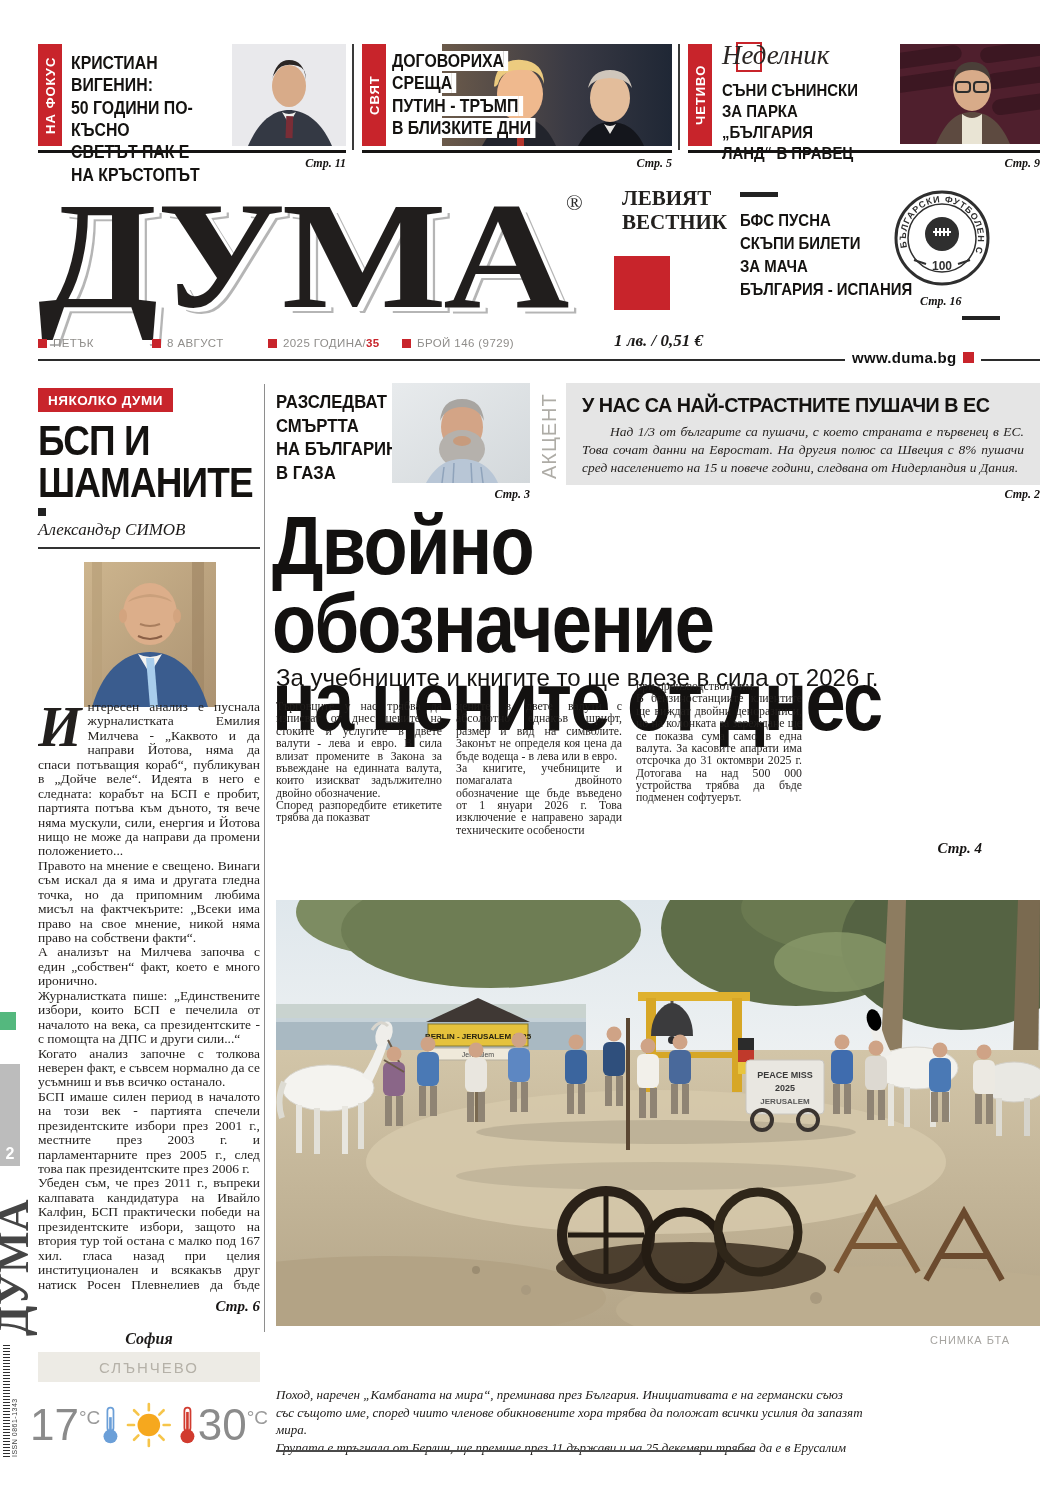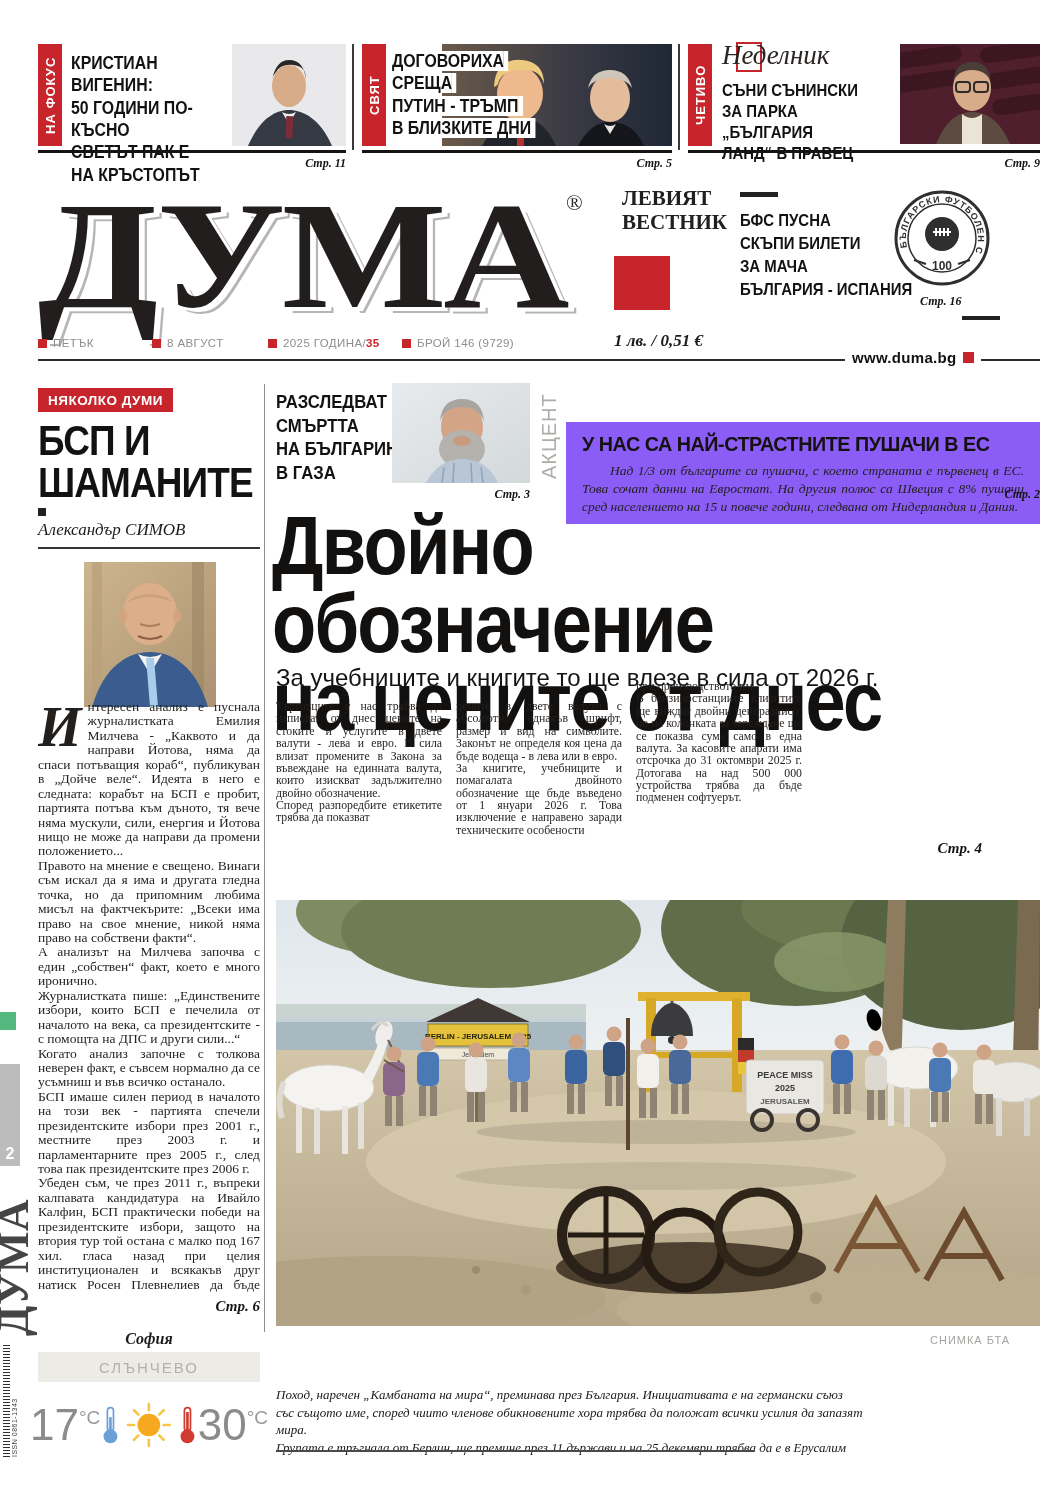--- a/index.html
+++ b/index.html
@@ -27,21 +27,21 @@
   .dropcap{float:left;font:italic bold 56px/0.78 "Liberation Serif",serif;margin:6px 6px 0 0;color:#221f1d;}
   .dl-item{position:absolute;top:337px;font-size:11.5px;color:#8f8d8a;letter-spacing:.4px;white-space:nowrap;}
   .dl-item .sq{display:inline-block;width:9px;height:9px;background:var(--red);margin-right:6px;vertical-align:-1px;}
   .masthead-logo{font-family:"Liberation Serif",serif;font-weight:bold;font-size:152px;line-height:1;
          color:#211e1d;letter-spacing:-3px;transform:scaleX(1.15);transform-origin:left top;
          text-shadow:5px 4px 0 #fff,7px 6px 0 rgba(120,120,120,.55);}
   .tagline{font-family:"Liberation Serif",serif;font-weight:bold;font-size:21px;line-height:1.15;color:#22201e;}
   .price{font-family:"Liberation Serif",serif;font-style:italic;font-weight:bold;font-size:17px;color:#1d1b1a;}
   .wwwbox{background:#fff;padding:0 7px;font-weight:bold;font-size:15px;letter-spacing:.3px;color:#111;}
   .wwwbox .sq{display:inline-block;width:11px;height:11px;background:var(--red);margin-left:7px;}
-  .accentbox{background:#8b5cf6;margin-top:39px;}
+  .accentbox{background:#e5e5e5;}
   .credit{color:#a6a4a0;font-size:11px;letter-spacing:1px;}
   .caption{font-family:"Liberation Serif",serif;font-style:italic;font-size:13px;line-height:1.36;color:#1b1917;}
   .wtemp{font-size:44px;color:#8b8b8b;font-family:"Liberation Sans",sans-serif;line-height:1;}
   .wtemp sup{font-size:19px;color:#9a9a9a;}
   .edge-issn{writing-mode:vertical-rl;transform:rotate(180deg);font-size:7px;color:#3c3c3c;letter-spacing:.5px;}
 </style>
 </head>
 <body>
 
 <div class="sheet">

